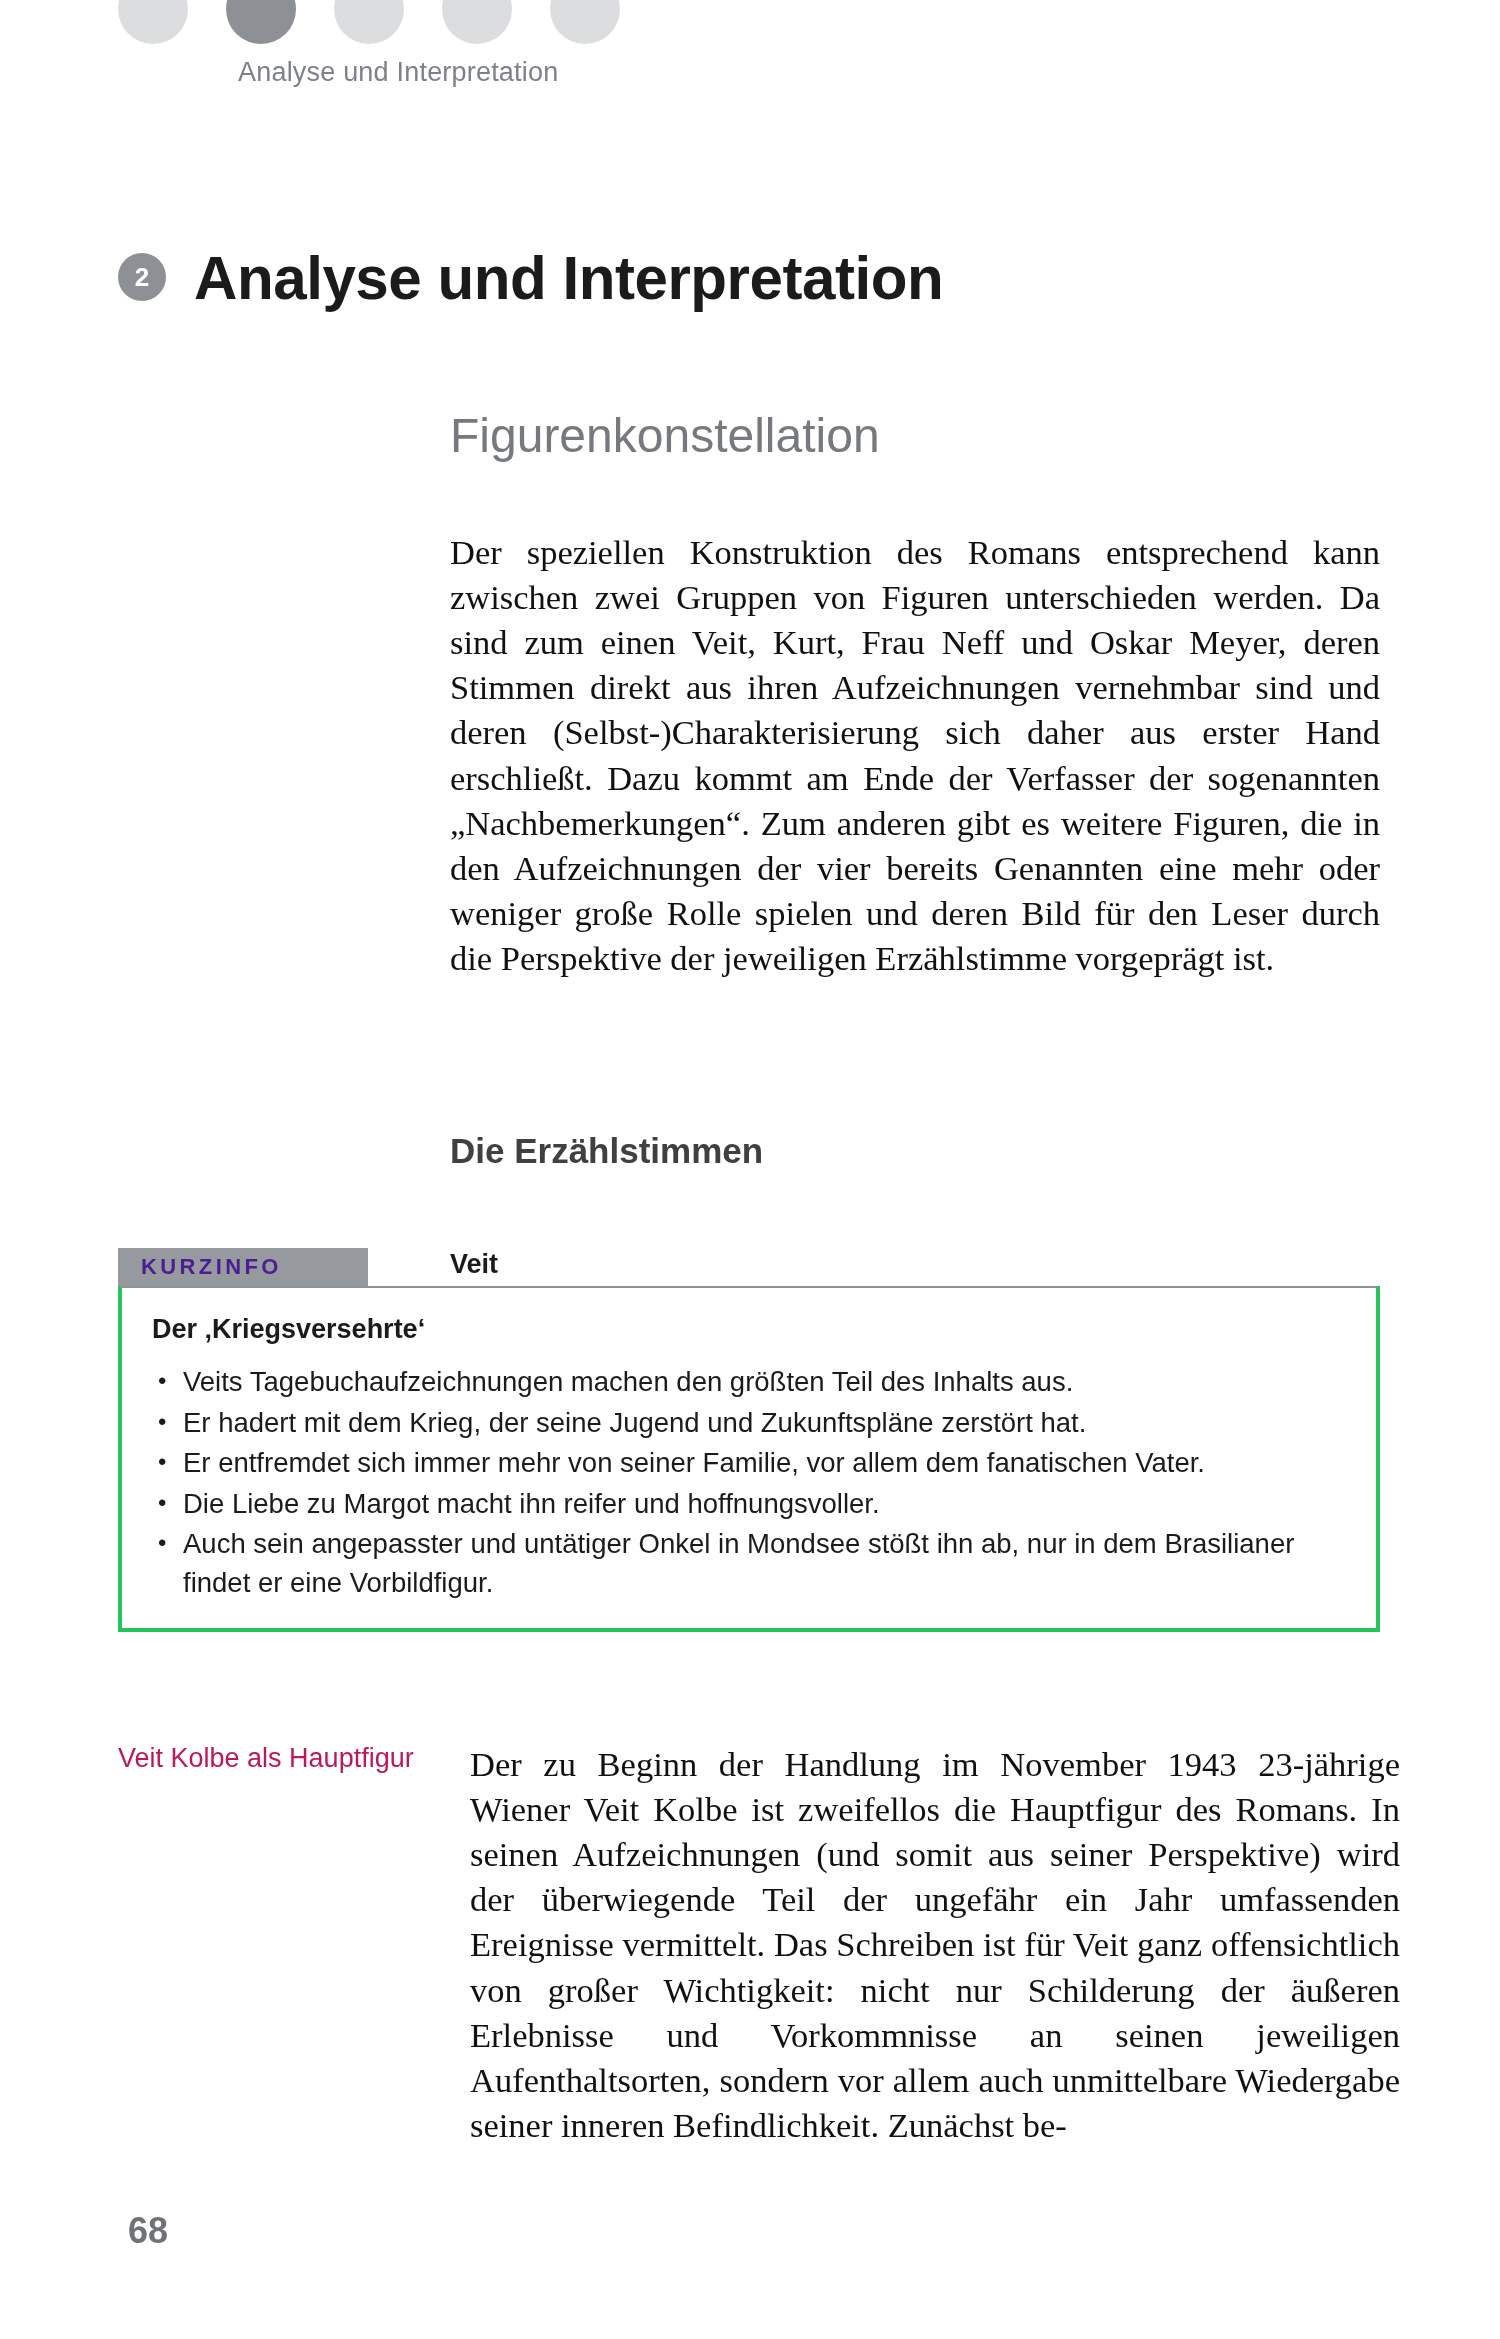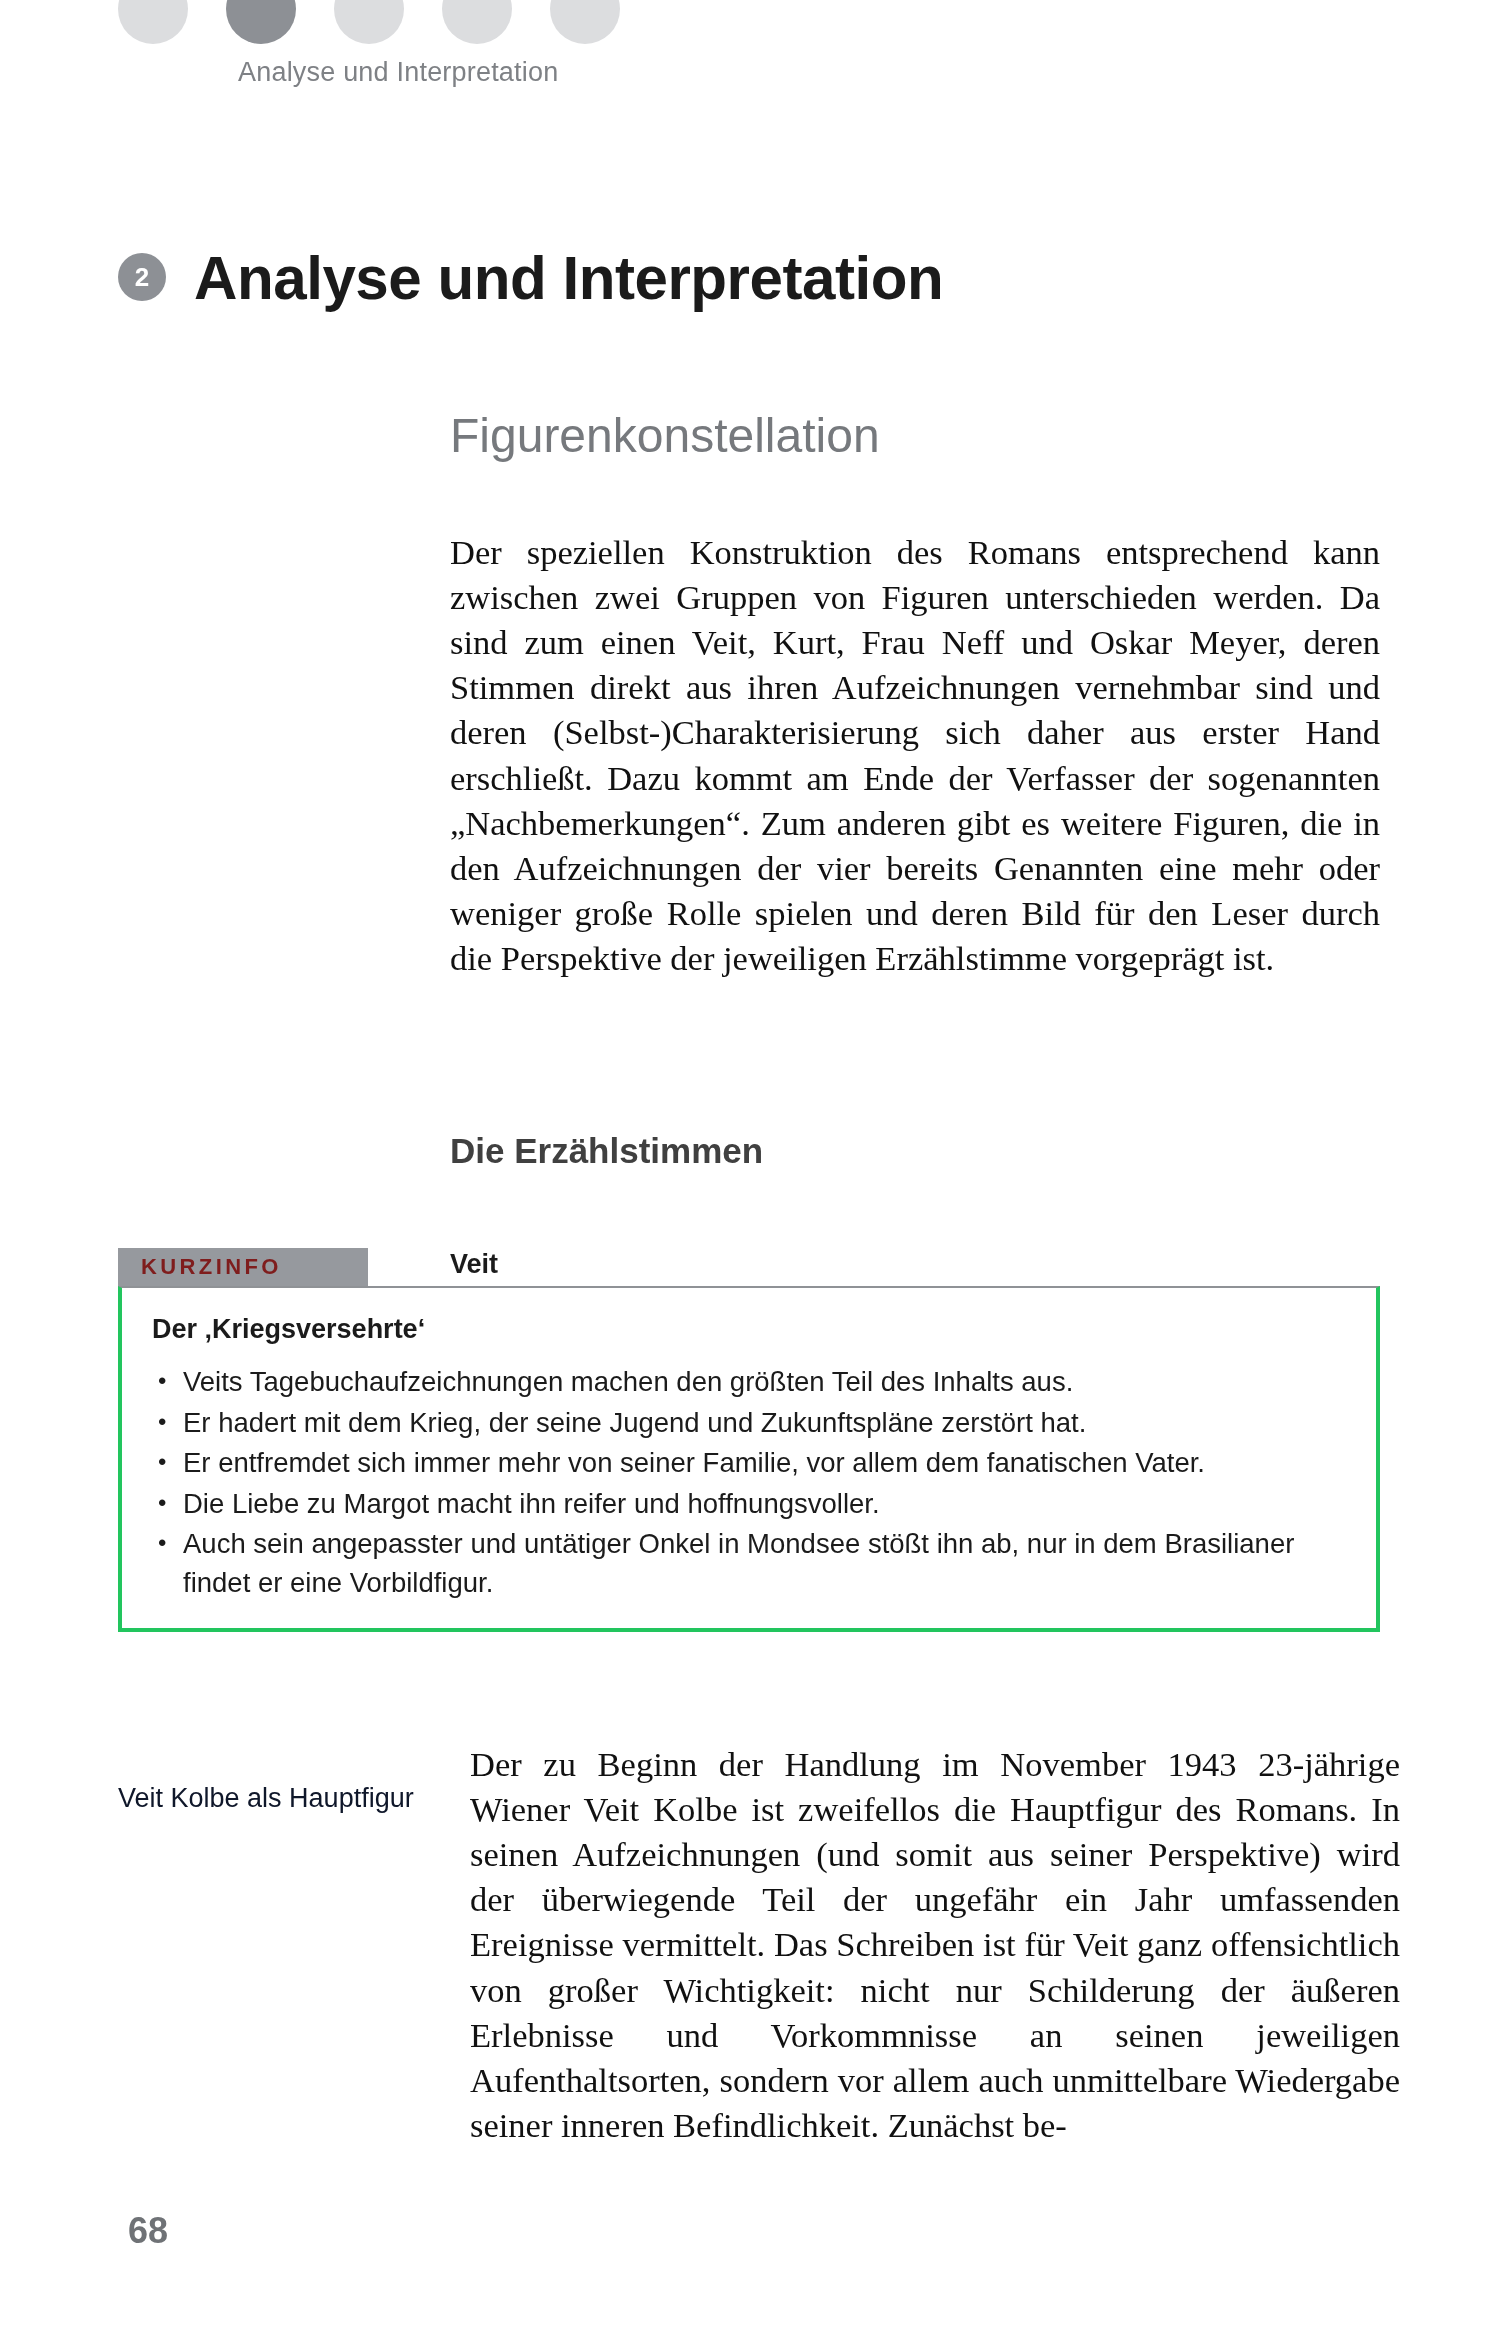--- a/index.html
+++ b/index.html
@@ -128,21 +128,21 @@
   #kurzinfo-block {
     position: absolute;
     left: 118px;
     top: 1248px;
     width: 1262px;
   }
   #kurzinfo-tab {
     width: 250px;
     height: 38px;
     background: #96999e;
-    color: #7f1d1d;
+    color: #4c1d95;
     font-size: 22px;
     font-weight: 700;
     letter-spacing: 3.4px;
     display: flex;
     align-items: center;
     padding-left: 23px;
     box-sizing: border-box;
   }
   #kurzinfo-box {
     border: 4px solid #22c55e;
@@ -176,25 +176,25 @@
     left: 6px;
     top: -1px;
     font-size: 24px;
     color: #1b1b1b;
   }
 
   
   #margin-note {
     position: absolute;
     left: 118px;
-    top: 1780px;
+    top: 1740px;
     width: 300px;
     font-size: 27px;
     line-height: 37px;
-    color: #0f172a;
+    color: #be185d;
     font-weight: 400;
   }
 
   
   #page-number {
     position: absolute;
     left: 128px;
     top: 2210px;
     font-size: 36px;
     font-weight: 700;

